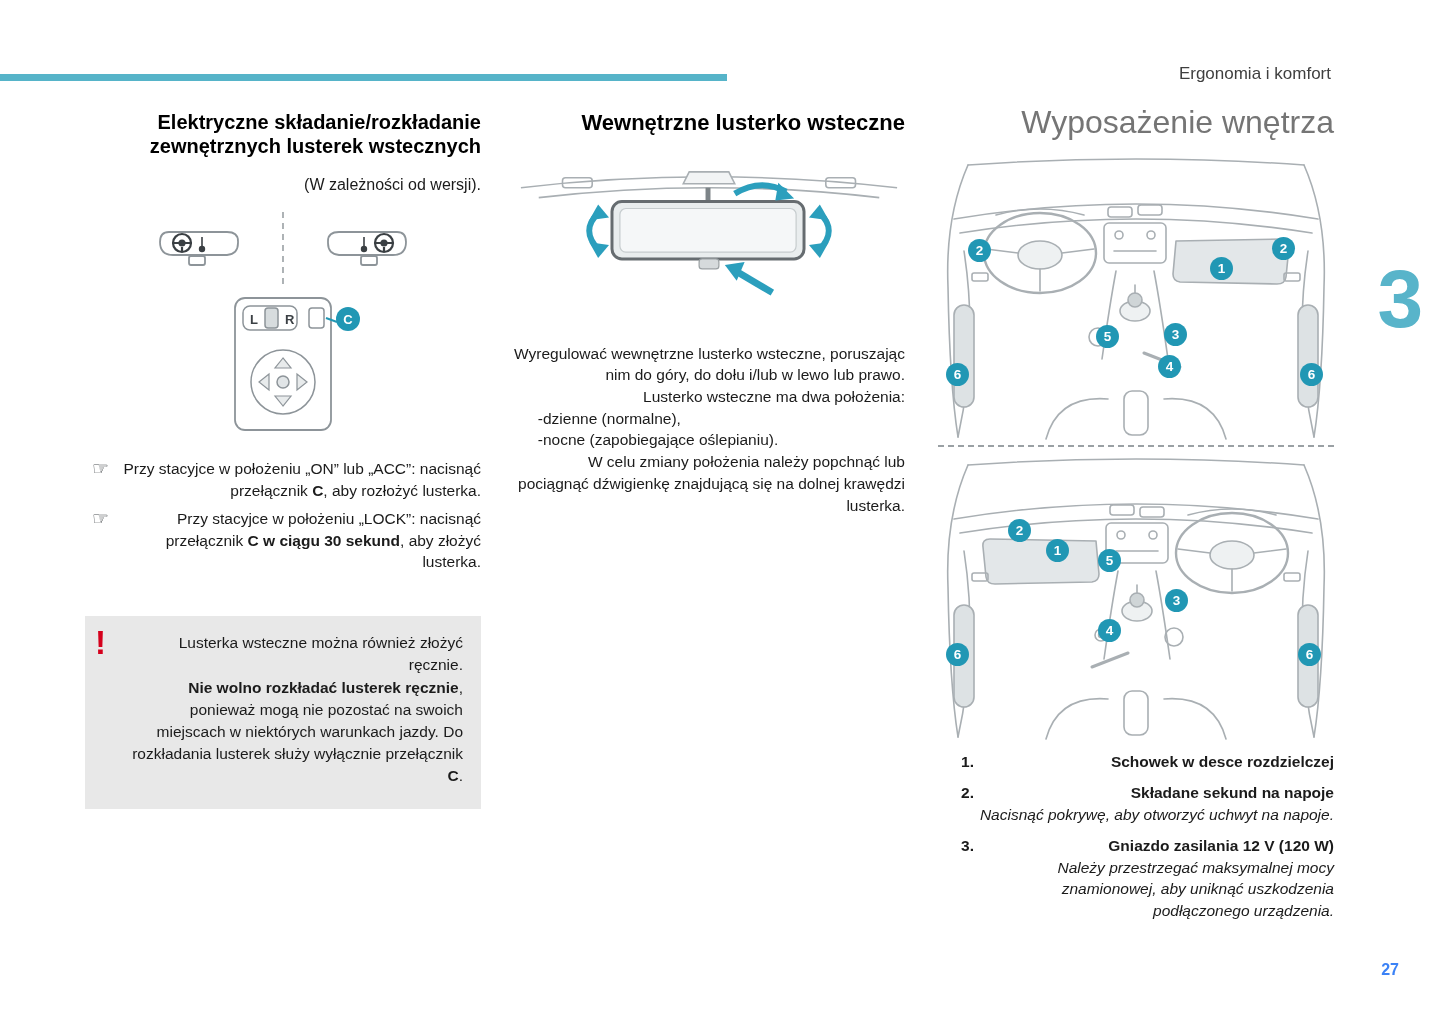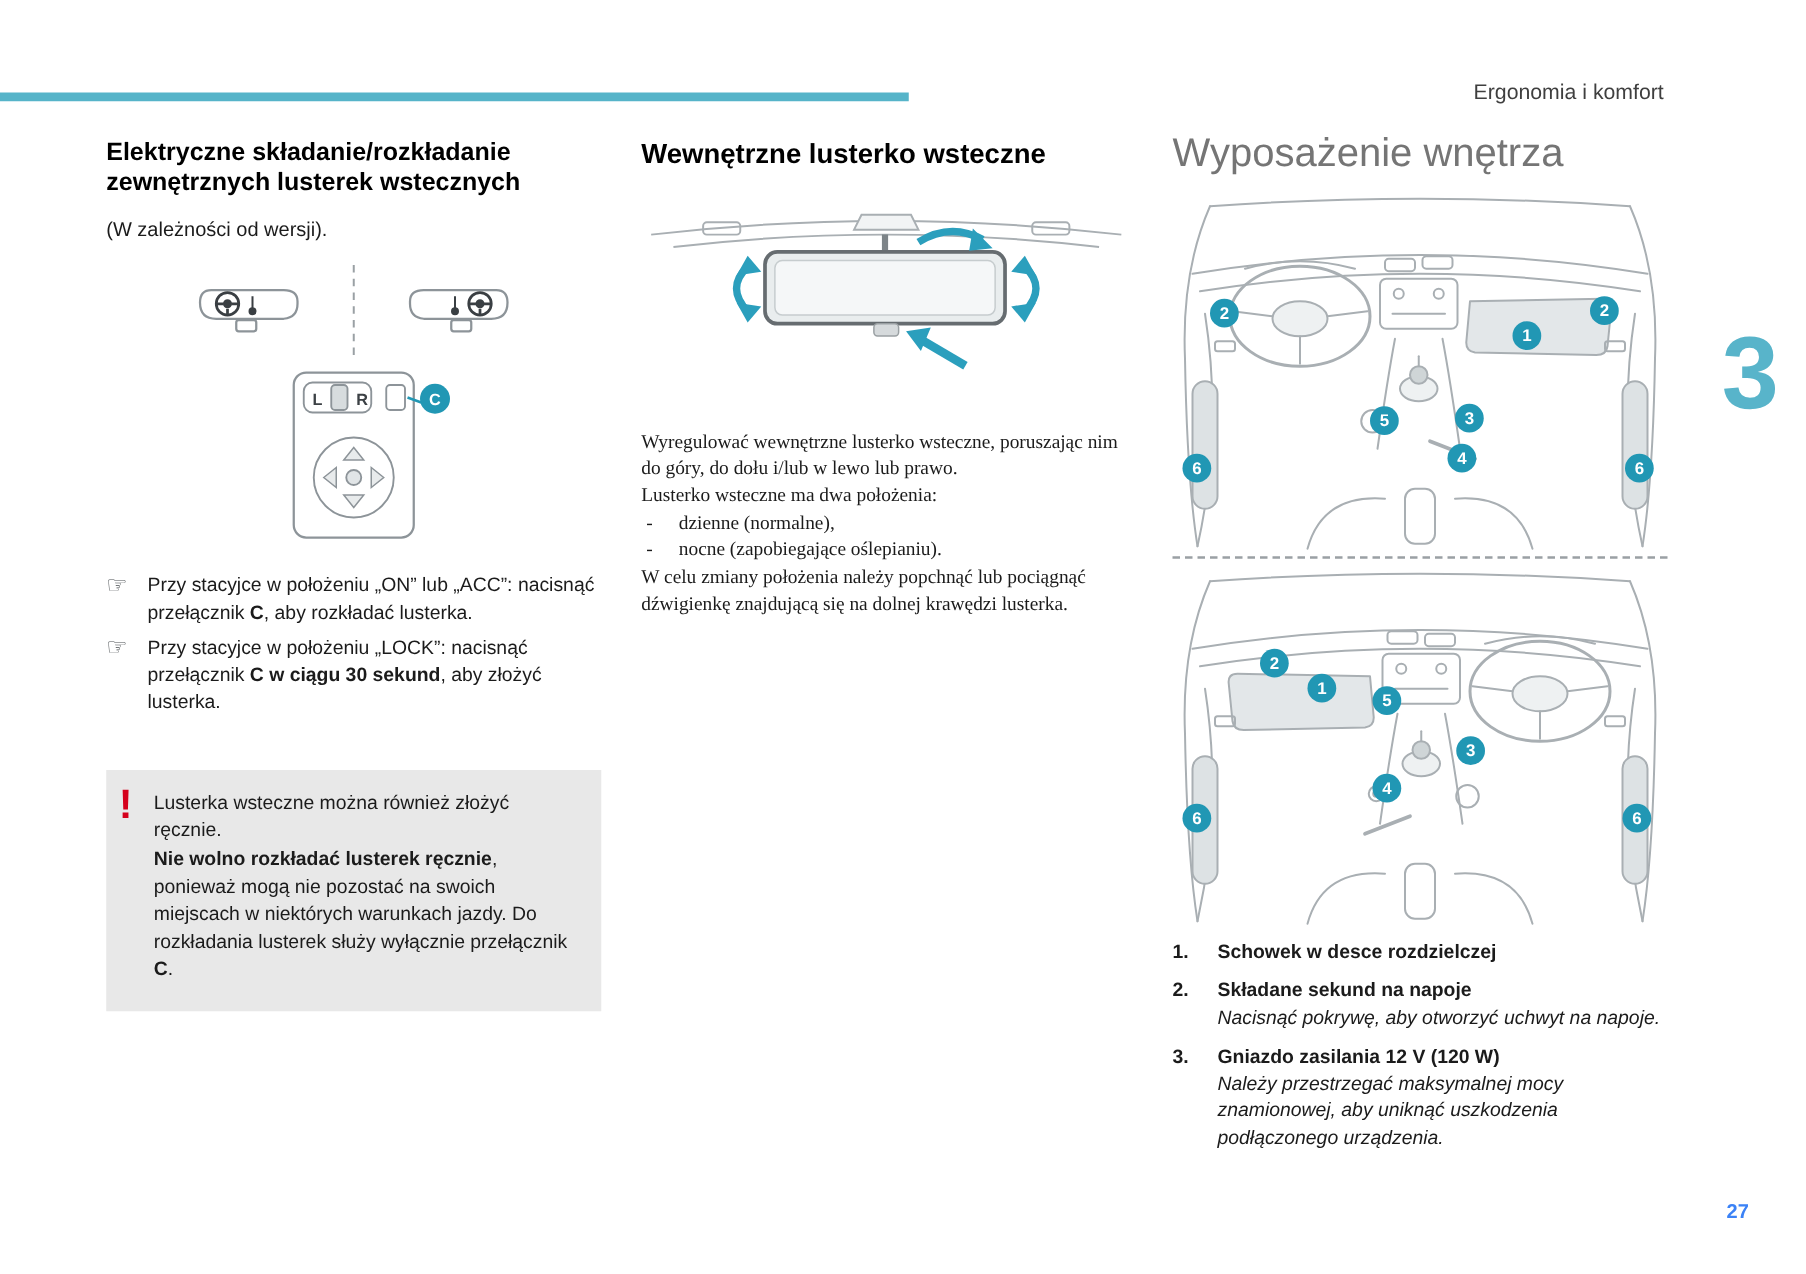--- a/index.html
+++ b/index.html
@@ -6,21 +6,21 @@
   .page {
     position:relative; width:1445px; height:1019px; background:#ffffff;
     font-family:"Liberation Sans", sans-serif; color:#1b1b1b; overflow:hidden;border-radius:15px;
   }
   
   .topbar { position:absolute; left:0; top:74px; width:727px; height:7px; background:#56b4c9; }
   .running-header { position:absolute; top:64px; right:114px; font-size:17px; color:#3f3f3f; }
   .chapter-num { position:absolute; top:258px; right:22px; font-size:82px; font-weight:bold; color:#58b4ca; line-height:1; }
   .page-num { position:absolute; right:46px; bottom:40px; font-size:16px; font-weight:bold; color:#3b82f6; }
 
-  .col { position:absolute; }
+  .col { position:absolute;text-align:right; }
   .col-left  { left:85px;  top:110px; width:396px; }
   .col-mid   { left:513px; top:110px; width:392px; }
   .col-right { left:938px; top:103px; width:396px; }
 
   h2 { margin:0; color:#000; }
   .left-title { font-size:20px; font-weight:bold; line-height:1.2; }
   .mid-title  { font-size:22px; font-weight:bold; line-height:1.2; }
   .right-title{ font-size:32px; font-weight:400; color:#757575; line-height:1.2; }
 
   .body-text { font-size:15.5px; line-height:1.4; }
@@ -34,21 +34,21 @@
   .finger-list { list-style:none; margin:4px 0 0 0; padding:0; }
   .finger-list li { display:flex; gap:9px; margin-bottom:7px; font-size:15.5px; line-height:1.38; }
   .finger { flex:0 0 24px; color:#4a4f52; font-size:19px; line-height:1.15; }
 
   .warning-box {
     margin-top:44px; background:#e8e8e8; position:relative;
     padding:16px 18px 22px 38px; font-size:15.5px; line-height:1.43;
   }
   .warn-icon { position:absolute; left:10px; top:10px; color:#d5001c; font-weight:800; font-size:33px; line-height:1; }
 
-  .mid-paras { margin-top:18px;font-family:Liberation Serif, serif; }
+  .mid-paras { margin-top:18px; }
   .mid-paras p { margin:0; }
   .dash-row { display:flex; }
   .dash-row .dash { flex:0 0 26px; padding-left:4px; }
 
   .diagram { position:relative; width:100%; margin-top:12px; }
   .diagram svg { display:block; width:100%; height:auto; }
   .dash-sep { border:none; border-top:2px dashed #9aa0a4; margin:4px 0 6px 0; }
 
   .badge {
     position:absolute; width:23px; height:23px; border-radius:50%;
@@ -121,21 +121,21 @@
         <text x="200" y="118" class="svg-label">R</text>
         <path d="M252,116 L241,112" stroke="#2197b4" stroke-width="2" fill="none"></path>
         <circle cx="263" cy="113" r="12" fill="#2197b4"></circle>
         <text x="263" y="118" class="svg-label-c">C</text>
       </svg>
     </div>
 
     <ul class="finger-list">
       <li>
         <span class="finger">☞</span>
-        <span class="txt"><span>Przy stacyjce w położeniu „ON” lub „ACC”: nacisnąć przełącznik </span><b>C</b><span>, aby rozkładać lusterka.</span></span>
+        <span class="txt"><span>Przy stacyjce w położeniu „ON” lub „ACC”: nacisnąć przełącznik </span><b>C</b><span>, aby rozłożyć lusterka.</span></span>
       </li>
       <li>
         <span class="finger">☞</span>
         <span class="txt"><span>Przy stacyjce w położeniu „LOCK”: nacisnąć przełącznik </span><b>C w ciągu 30 sekund</b><span>, aby złożyć lusterka.</span></span>
       </li>
     </ul>
 
     <div class="warning-box">
       <span class="warn-icon">!</span>
       <p style="margin:0"><span>Lusterka wsteczne można również złożyć ręcznie.</span><br><b>Nie wolno rozkładać lusterek ręcznie</b><span>, ponieważ mogą nie pozostać na swoich miejscach w niektórych warunkach jazdy. Do rozkładania lusterek służy wyłącznie przełącznik </span><b>C</b><span>.</span></p>

